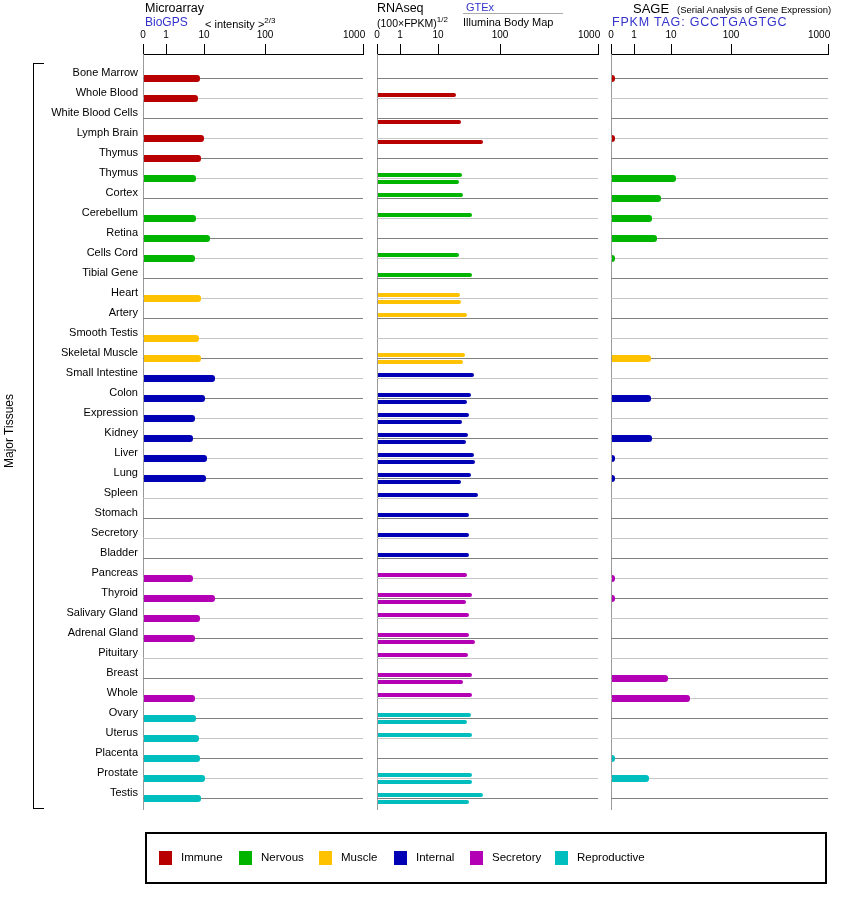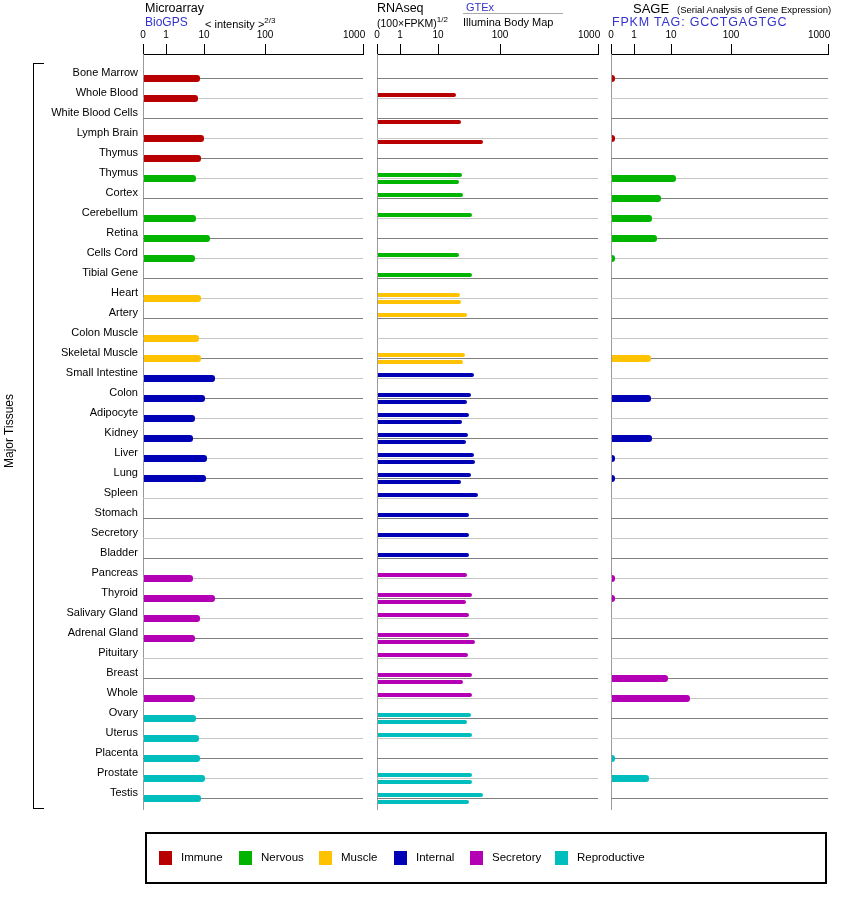--- a/index.html
+++ b/index.html
@@ -51,25 +51,25 @@
       <div class="tlabel" style="left: 0px; top: 118px;">Lymph Brain</div>
       <div class="tlabel" style="left: 0px; top: 138px;">Thymus</div>
       <div class="tlabel" style="left: 0px; top: 158px;">Thymus</div>
       <div class="tlabel" style="left: 0px; top: 178px;">Cortex</div>
       <div class="tlabel" style="left: 0px; top: 198px;">Cerebellum</div>
       <div class="tlabel" style="left: 0px; top: 218px;">Retina</div>
       <div class="tlabel" style="left: 0px; top: 238px;">Cells Cord</div>
       <div class="tlabel" style="left: 0px; top: 258px;">Tibial Gene</div>
       <div class="tlabel" style="left: 0px; top: 278px;">Heart</div>
       <div class="tlabel" style="left: 0px; top: 298px;">Artery</div>
-      <div class="tlabel" style="left: 0px; top: 318px;">Colon Muscle</div>
+      <div class="tlabel" style="left: 0px; top: 318px;">Smooth Testis</div>
       <div class="tlabel" style="left: 0px; top: 338px;">Skeletal Muscle</div>
       <div class="tlabel" style="left: 0px; top: 358px;">Small Intestine</div>
       <div class="tlabel" style="left: 0px; top: 378px;">Colon</div>
-      <div class="tlabel" style="left: 0px; top: 398px;">Adipocyte</div>
+      <div class="tlabel" style="left: 0px; top: 398px;">Expression</div>
       <div class="tlabel" style="left: 0px; top: 418px;">Kidney</div>
       <div class="tlabel" style="left: 0px; top: 438px;">Liver</div>
       <div class="tlabel" style="left: 0px; top: 458px;">Lung</div>
       <div class="tlabel" style="left: 0px; top: 478px;">Spleen</div>
       <div class="tlabel" style="left: 0px; top: 498px;">Stomach</div>
       <div class="tlabel" style="left: 0px; top: 518px;">Secretory</div>
       <div class="tlabel" style="left: 0px; top: 538px;">Bladder</div>
       <div class="tlabel" style="left: 0px; top: 558px;">Pancreas</div>
       <div class="tlabel" style="left: 0px; top: 578px;">Thyroid</div>
       <div class="tlabel" style="left: 0px; top: 598px;">Salivary Gland</div>

